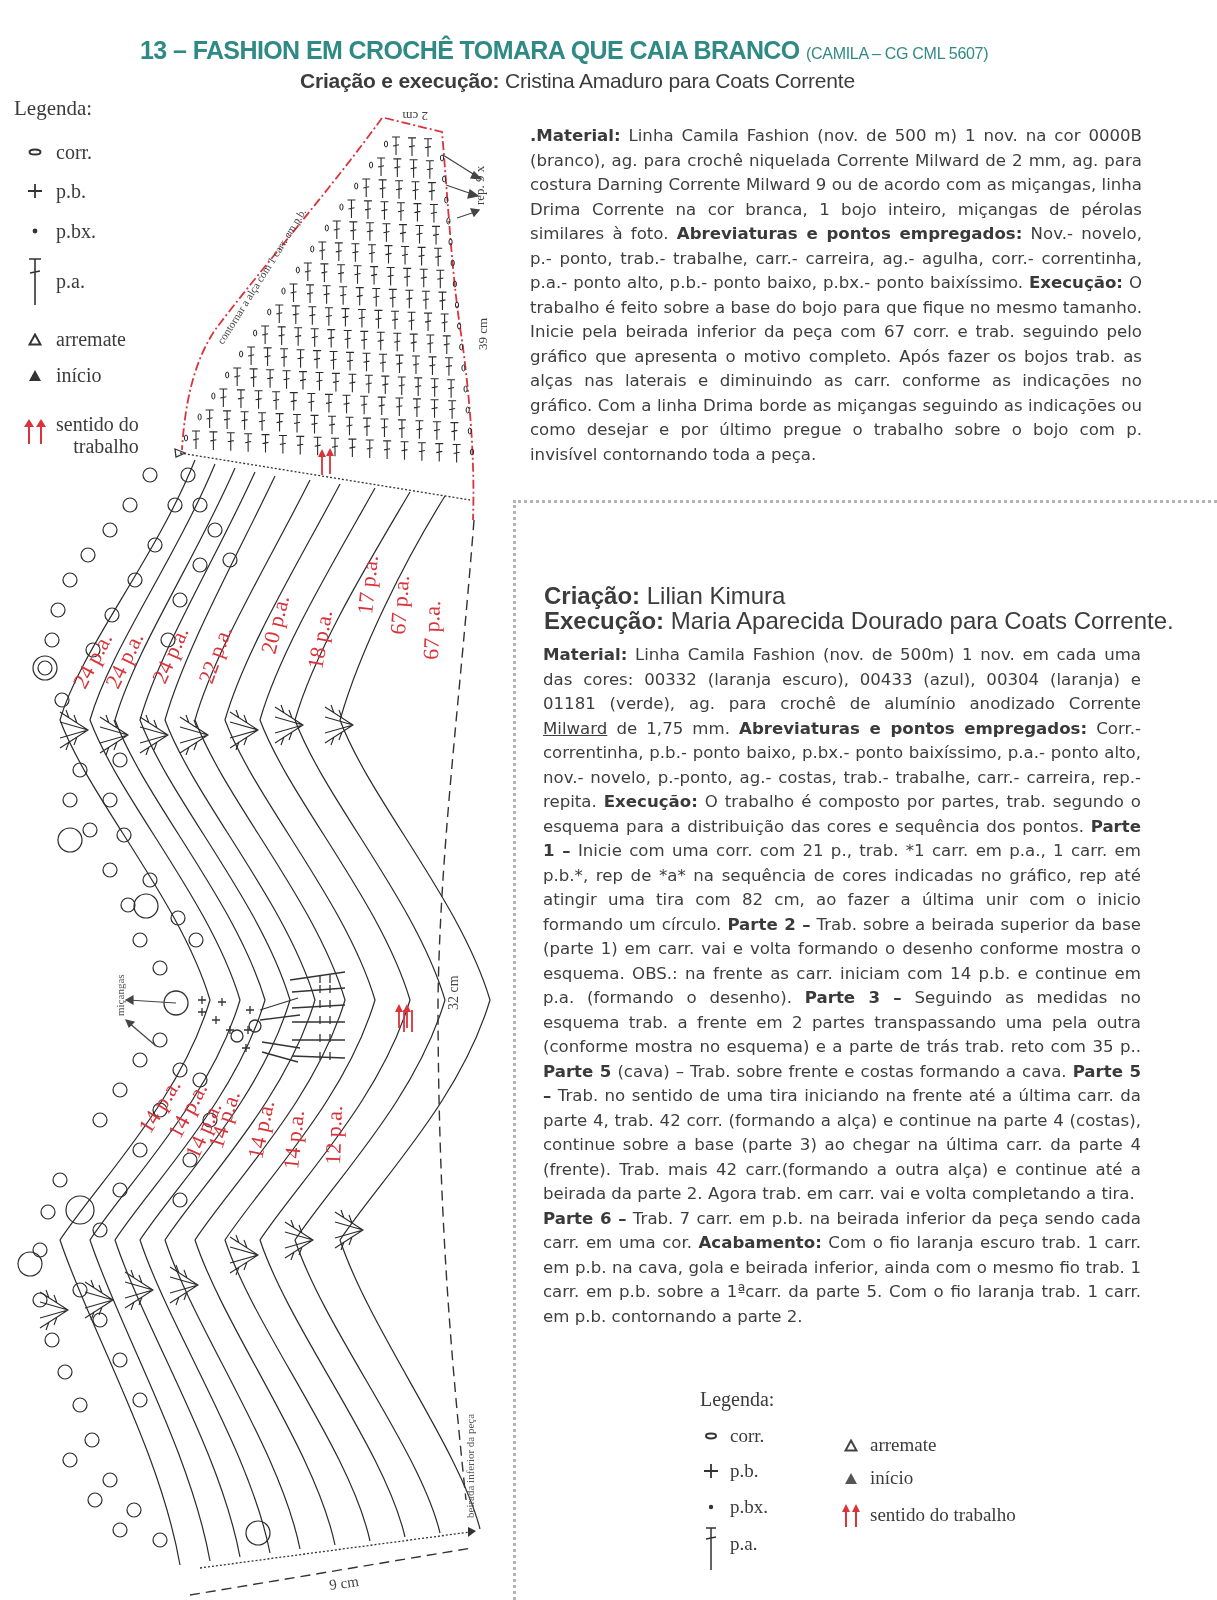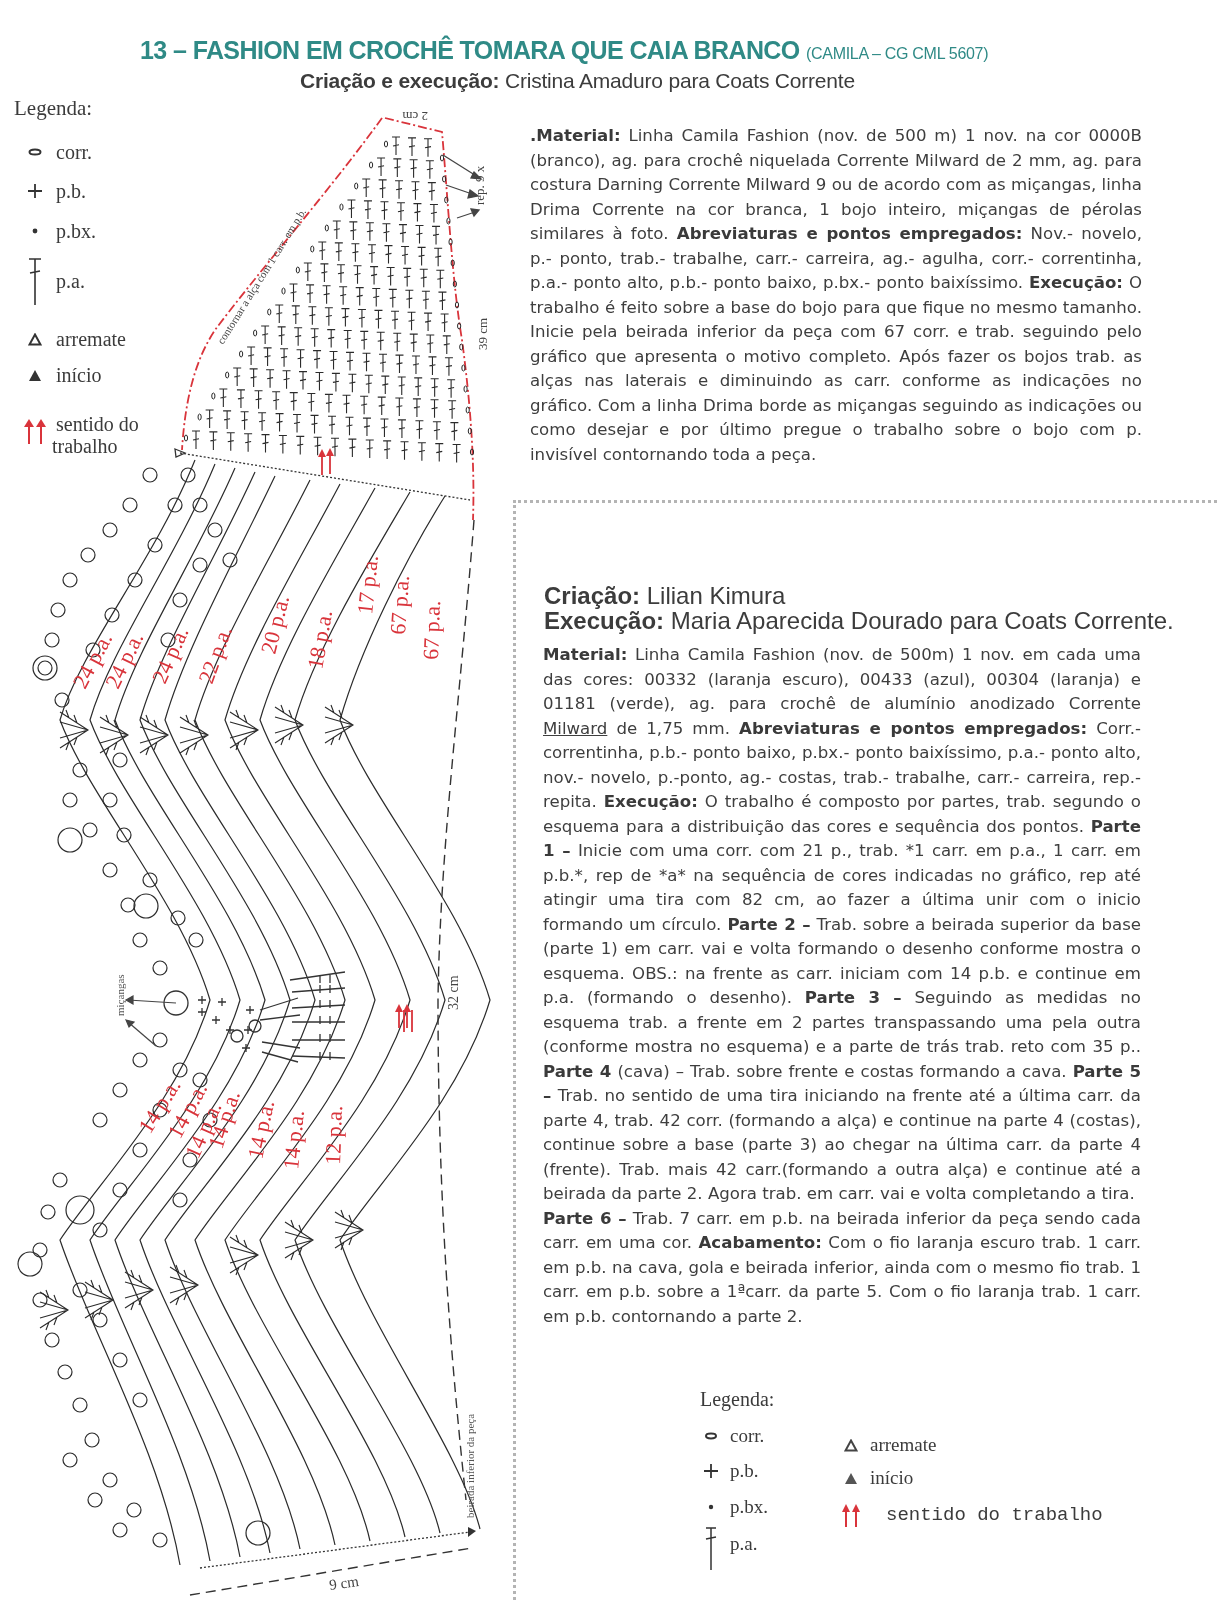--- a/index.html
+++ b/index.html
@@ -6,21 +6,21 @@
   body { width: 1217px; height: 1600px; position: relative; overflow: hidden; font-family: "DejaVu Sans", sans-serif; color: #3a3a3a; }
   .abs { position: absolute; }
   .title13 { left: 140px; top: 36px; width: 900px; font-family: "Liberation Sans", sans-serif; font-weight: bold; font-size: 25px; letter-spacing: -0.6px; color: #2f8a86; white-space: nowrap; }
   .title13 .code { font-weight: normal; font-size: 16px; letter-spacing: -0.3px; }
   .credit13 { left: 300px; top: 69px; font-family: "Liberation Sans", sans-serif; font-size: 21px; color: #3c3c3c; white-space: nowrap; letter-spacing: -0.2px; }
   .credit13 b { font-weight: bold; }
   .legend { font-family: "Liberation Serif", serif; color: #3b3b3b; }
   .legend .lt { font-size: 21px; }
   .legend .row { display: flex; align-items: center; }
   .legend .sym { width: 42px; display: flex; justify-content: center; align-items: center; }
-  .legend .lbl { font-size: 20px; }
+  .legend .lbl { font-size: 20px; text-align: right; }
   .legend1 { left: 14px; top: 96px; width: 170px; }
   .para { font-family: "DejaVu Sans", sans-serif; font-size: 16.6px; line-height: 24.5px; color: #3e3e3e; text-align: justify; }
   .para b { font-weight: bold; color: #3a3a3a; }
   .p13 { left: 530px; top: 124px; width: 612px; }
   .sep-h { left: 513px; top: 500px; width: 704px; height: 0; border-top: 3px dotted #b4b4b4; }
   .sep-v { left: 513px; top: 500px; width: 0; height: 1100px; border-left: 3px dotted #b4b4b4; }
   .title14 { left: 544px; top: 522px; font-family: "Liberation Sans", sans-serif; font-weight: bold; font-size: 25px; line-height: 29px; color: #2f8a86; letter-spacing: -0.4px; }
   .title14 .code { font-weight: normal; font-size: 16px; letter-spacing: -0.2px; }
   .cred14 { left: 544px; font-family: "Liberation Sans", sans-serif; font-size: 24px; color: #3c3c3c; white-space: nowrap; }
   .p14 { left: 543px; top: 643px; width: 598px; }
@@ -492,21 +492,21 @@
   <b>Abreviaturas e pontos empregados:</b>
   <span>Corr.- correntinha, p.b.- ponto baixo, p.bx.- ponto baixíssimo, p.a.- ponto alto, nov.- novelo, p.-ponto, ag.- costas, trab.- trabalhe, carr.- carreira, rep.- repita.</span>
   <b>Execução:</b>
   <span>O trabalho é composto por partes, trab. segundo o esquema para a distribuição das cores e sequência dos pontos.</span>
   <b>Parte 1 –</b>
   <span>Inicie com uma corr. com 21 p., trab. *1 carr. em p.a., 1 carr. em p.b.*, rep de *a* na sequência de cores indicadas no gráfico, rep até atingir uma tira com 82 cm, ao fazer a última unir com o inicio formando um círculo.</span>
   <b>Parte 2 –</b>
   <span>Trab. sobre a beirada superior da base (parte 1) em carr. vai e volta formando o desenho conforme mostra o esquema. OBS.: na frente as carr. iniciam com 14 p.b. e continue em p.a. (formando o desenho).</span>
   <b>Parte 3 –</b>
   <span>Seguindo as medidas no esquema trab. a frente em 2 partes transpassando uma pela outra (conforme mostra no esquema) e a parte de trás trab. reto com 35 p..</span>
-  <b>Parte 4</b>
+  <b>Parte 5</b>
   <span>(cava) – Trab. sobre frente e costas formando a cava.</span>
   <b>Parte 5 –</b>
   <span>Trab. no sentido de uma tira iniciando na frente até a última carr. da parte 4, trab. 42 corr. (formando a alça) e continue na parte 4 (costas), continue sobre a base (parte 3) ao chegar na última carr. da parte 4 (frente). Trab. mais 42 carr.(formando a outra alça) e continue até a beirada da parte 2. Agora trab. em carr. vai e volta completando a tira.</span><br>
   <b>Parte 6 –</b>
   <span>Trab. 7 carr. em p.b. na beirada inferior da peça sendo cada carr. em uma cor.</span>
   <b>Acabamento:</b>
   <span>Com o fio laranja escuro trab. 1 carr. em p.b. na cava, gola e beirada inferior, ainda com o mesmo fio trab. 1 carr. em p.b. sobre a 1ªcarr. da parte 5. Com o fio laranja trab. 1 carr. em p.b. contornando a parte 2.</span>
 </div>
 
 <div class="abs legend legend2">
@@ -563,17 +563,17 @@
           </span>
         <span class="lbl" style="font-size:19px; margin-left:8px;">início</span>
       </div>
       <div class="row" style="height:40px;">
         <span class="sym" style="width:22px;">
             <svg width="22" height="26">
               <path d="M6 25V6M16 25V6" stroke="#d9343b" stroke-width="2"></path>
               <path d="M2 10L6 2L10 10Z M12 10L16 2L20 10Z" fill="#d9343b"></path>
             </svg>
           </span>
-        <span class="lbl" style="font-size:19px; margin-left:24px;font-family:Liberation Mono, monospace;">sentido do trabalho</span>
+        <span class="lbl" style="font-size:19px; margin-left:8px;">sentido do trabalho</span>
       </div>
     </div>
   </div>
 </div>
 
 </body></html>

